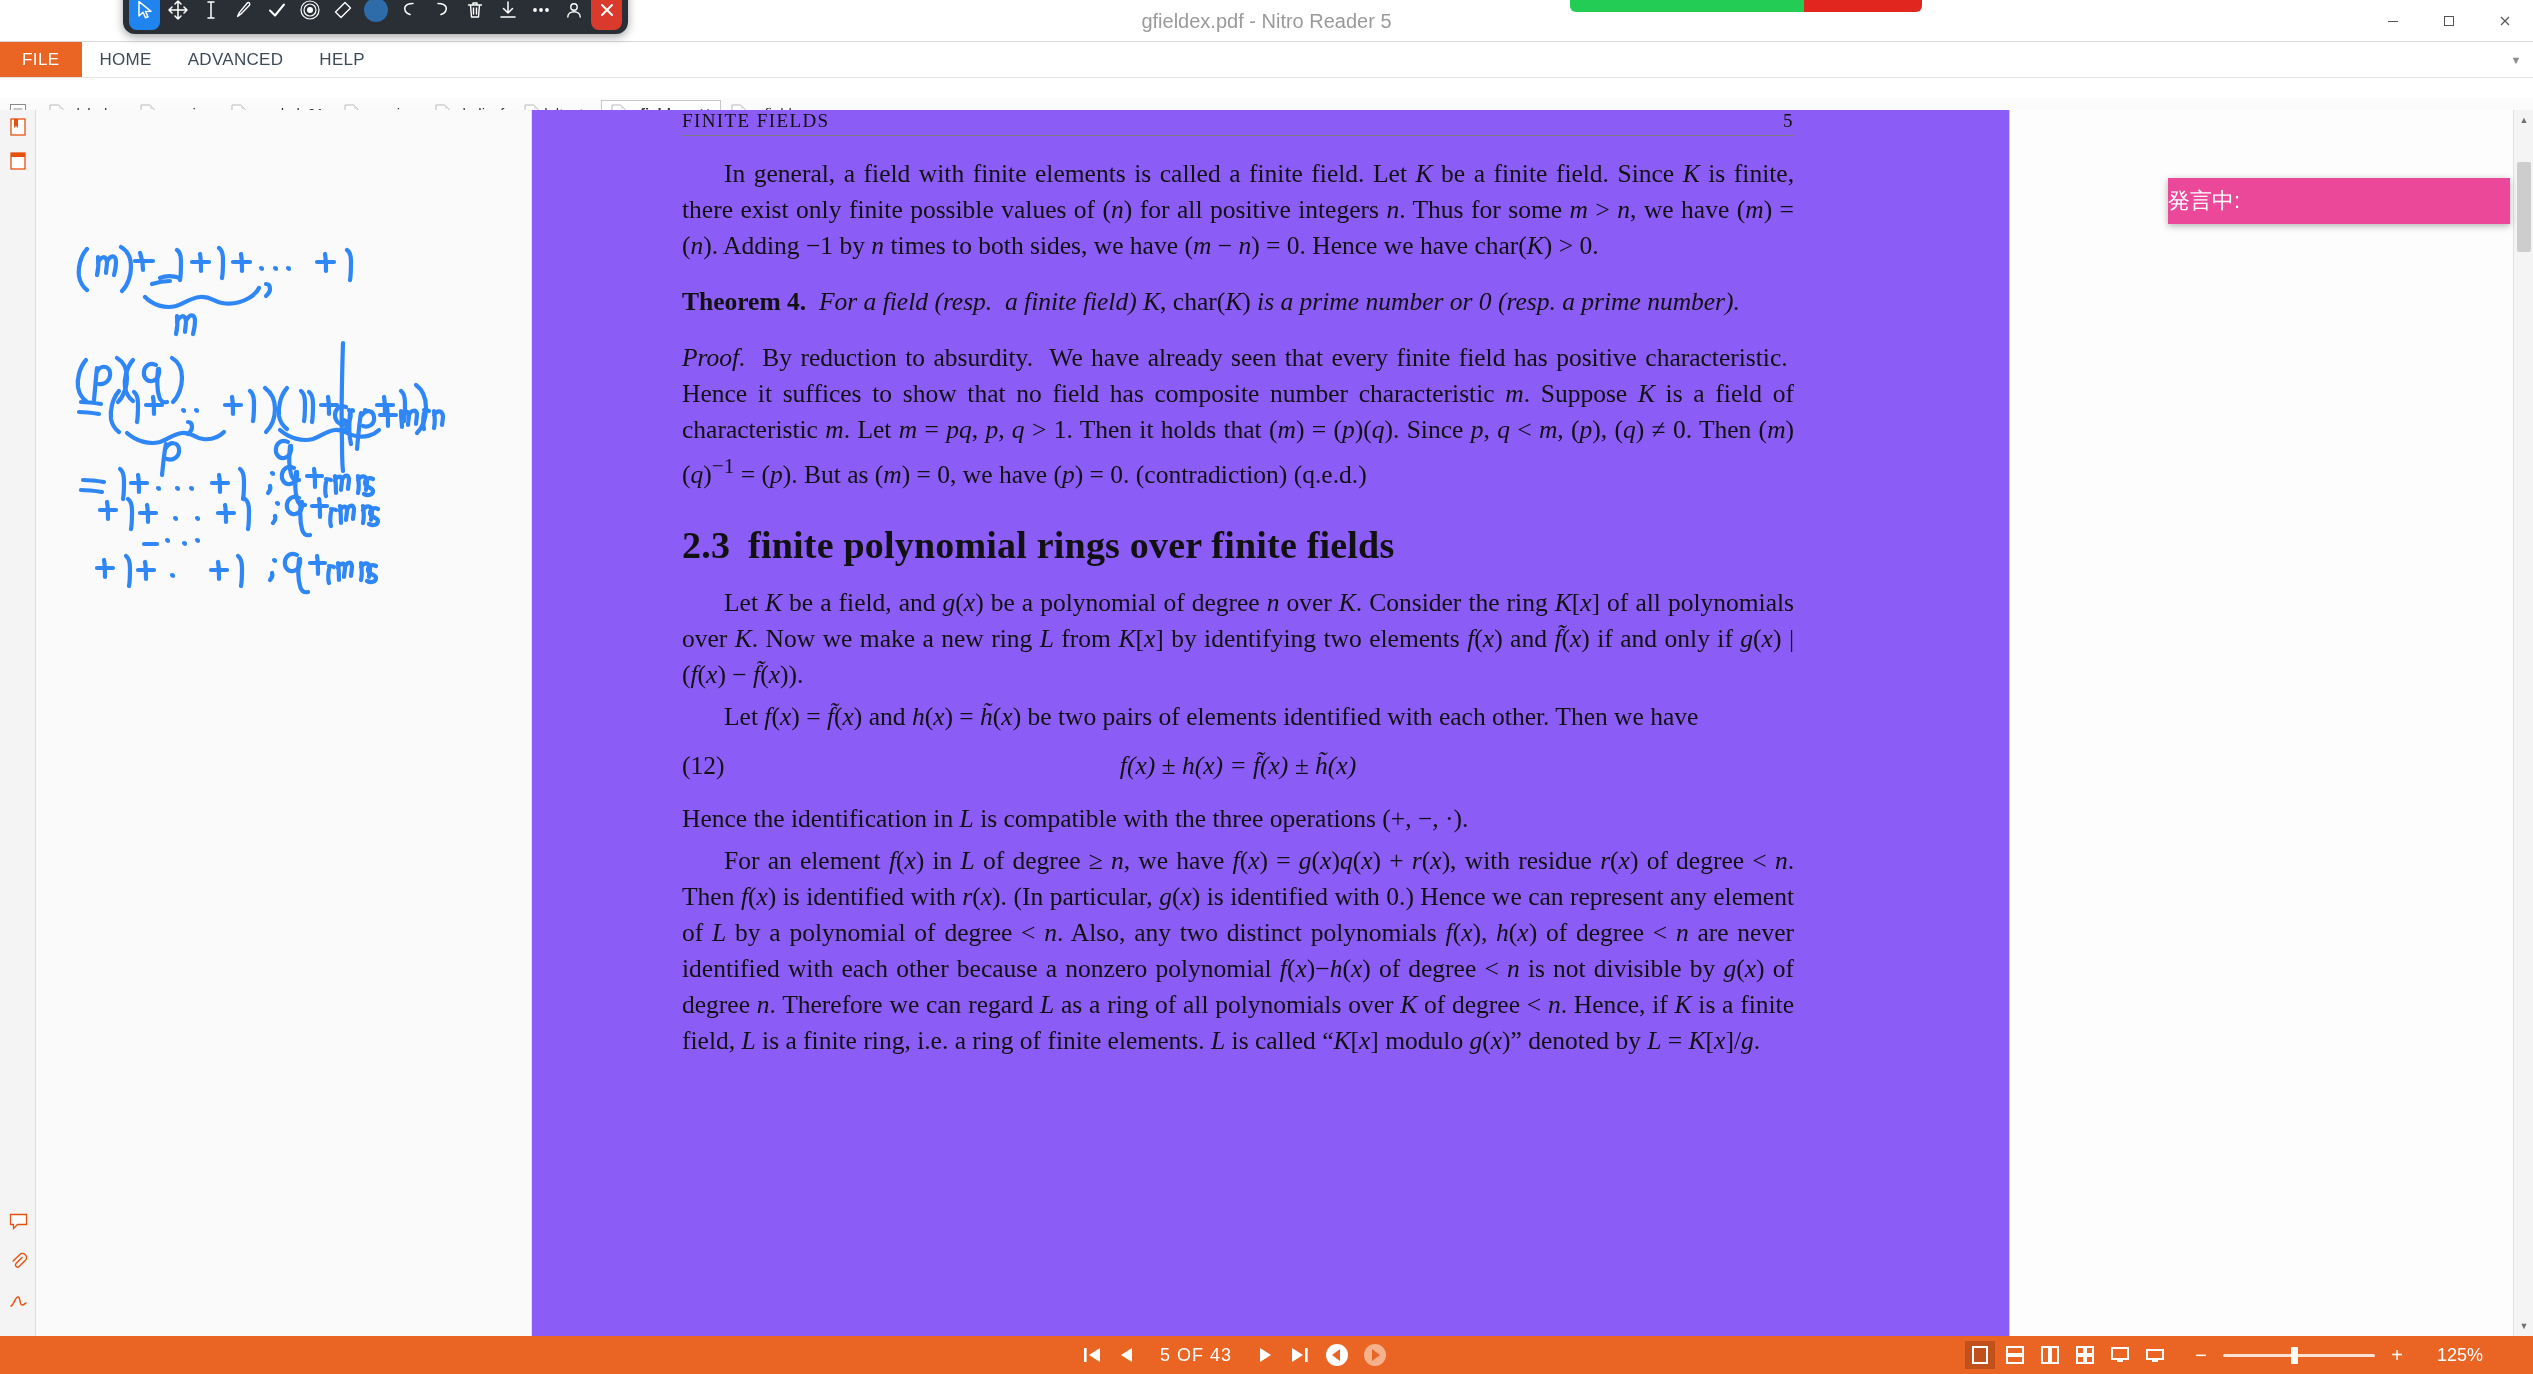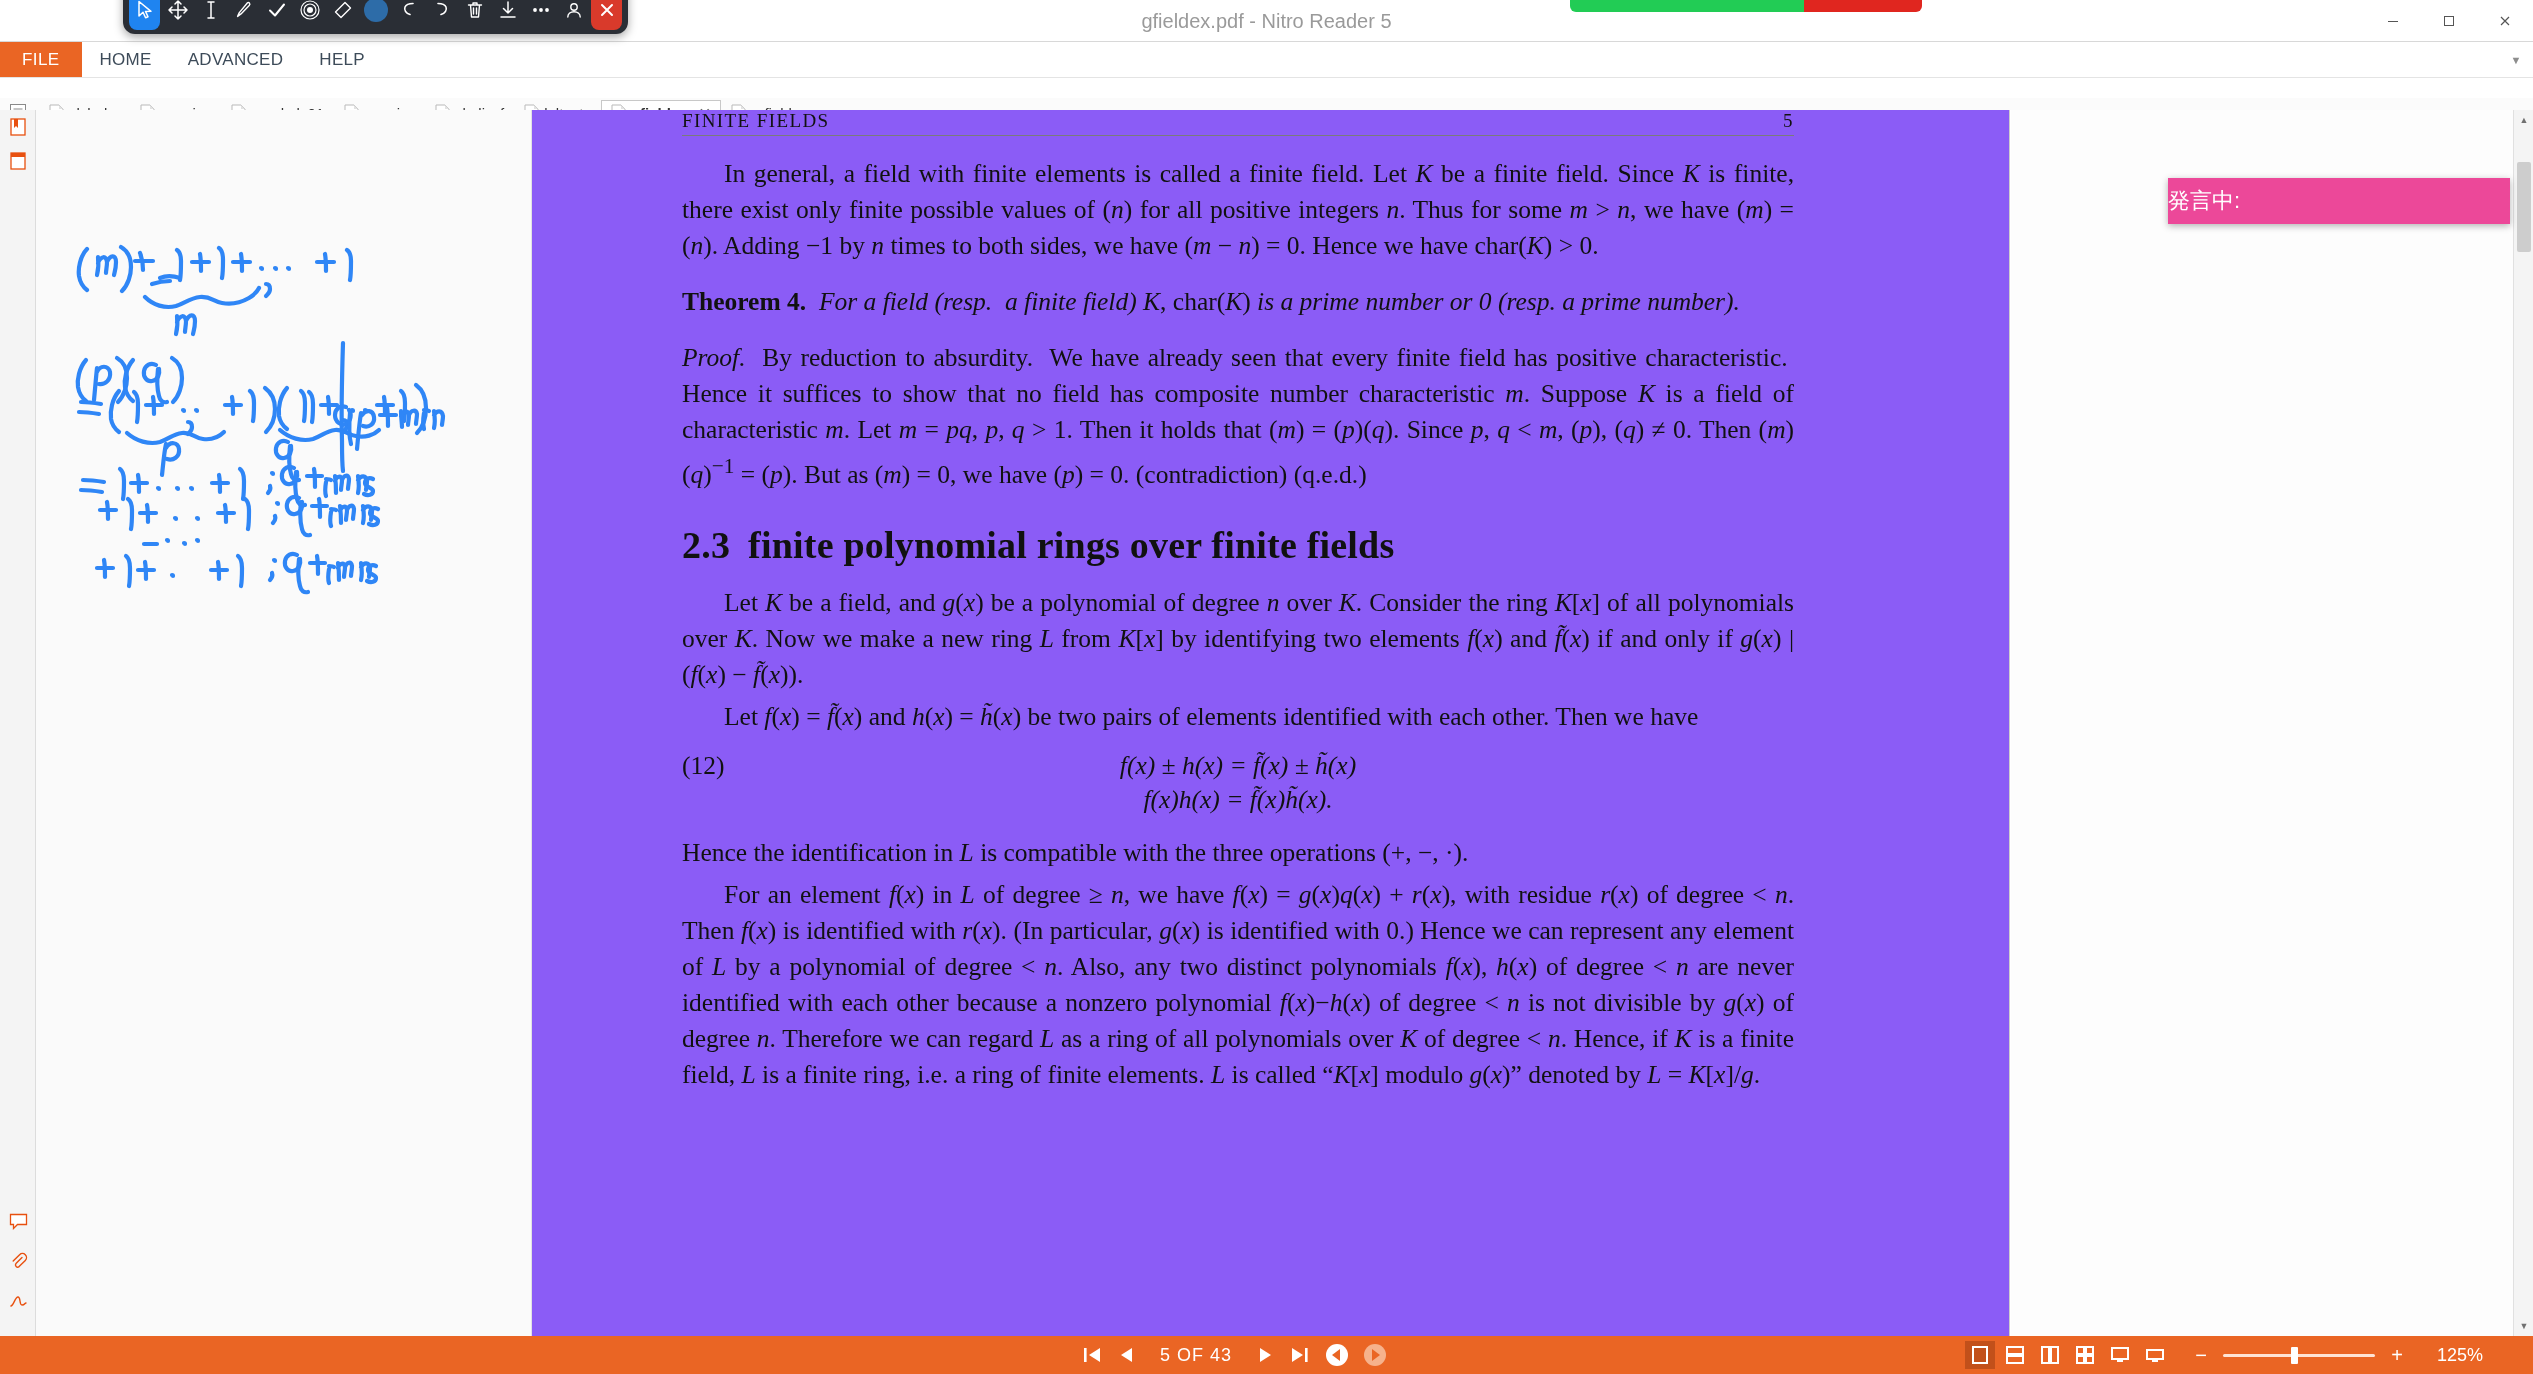--- a/index.html
+++ b/index.html
@@ -580,21 +580,20 @@
         <h2 class="sec">
           <span class="num">2.3</span><span>finite polynomial rings over finite fields</span>
         </h2>
 
         <p class="indent">Let <i>K</i> be a field, and <i>g</i>(<i>x</i>) be a polynomial of degree <i>n</i> over <i>K</i>. Consider the ring <i>K</i>[<i>x</i>] of all polynomials over <i>K</i>. Now we make a new ring <i>L</i> from <i>K</i>[<i>x</i>] by identifying two elements <i>f</i>(<i>x</i>) and <i>f̃</i>(<i>x</i>) if and only if <i>g</i>(<i>x</i>) | (<i>f</i>(<i>x</i>) − <i>f̃</i>(<i>x</i>)).</p>
         <p class="indent">Let <i>f</i>(<i>x</i>) = <i>f̃</i>(<i>x</i>) and <i>h</i>(<i>x</i>) = <i>h̃</i>(<i>x</i>) be two pairs of elements identified with each other. Then we have</p>
 
         <div class="eqblock">
           <span class="eqnum">(12)</span>
           <div class="mth">f(x) ± h(x) = f̃(x) ± h̃(x)</div>
-          <div class="mth">f(x)h(x) = f̃(x)h̃(x).</div>
         </div>
 
         <p>Hence the identification in <i>L</i> is compatible with the three operations (+, −, ·).</p>
         <p class="indent">For an element <i>f</i>(<i>x</i>) in <i>L</i> of degree ≥ <i>n</i>, we have <i>f</i>(<i>x</i>) = <i>g</i>(<i>x</i>)<i>q</i>(<i>x</i>) + <i>r</i>(<i>x</i>), with residue <i>r</i>(<i>x</i>) of degree &lt; <i>n</i>. Then <i>f</i>(<i>x</i>) is identified with <i>r</i>(<i>x</i>). (In particular, <i>g</i>(<i>x</i>) is identified with 0.) Hence we can represent any element of <i>L</i> by a polynomial of degree &lt; <i>n</i>. Also, any two distinct polynomials <i>f</i>(<i>x</i>), <i>h</i>(<i>x</i>) of degree &lt; <i>n</i> are never identified with each other because a nonzero polynomial <i>f</i>(<i>x</i>)−<i>h</i>(<i>x</i>) of degree &lt; <i>n</i> is not divisible by <i>g</i>(<i>x</i>) of degree <i>n</i>. Therefore we can regard <i>L</i> as a ring of all polynomials over <i>K</i> of degree &lt; <i>n</i>. Hence, if <i>K</i> is a finite field, <i>L</i> is a finite ring, i.e. a ring of finite elements. <i>L</i> is called “<i>K</i>[<i>x</i>] modulo <i>g</i>(<i>x</i>)” denoted by <i>L</i> = <i>K</i>[<i>x</i>]/<i>g</i>.</p>
       </div>
     </div>
 
     <div class="docblank"></div>
   </div>
 

